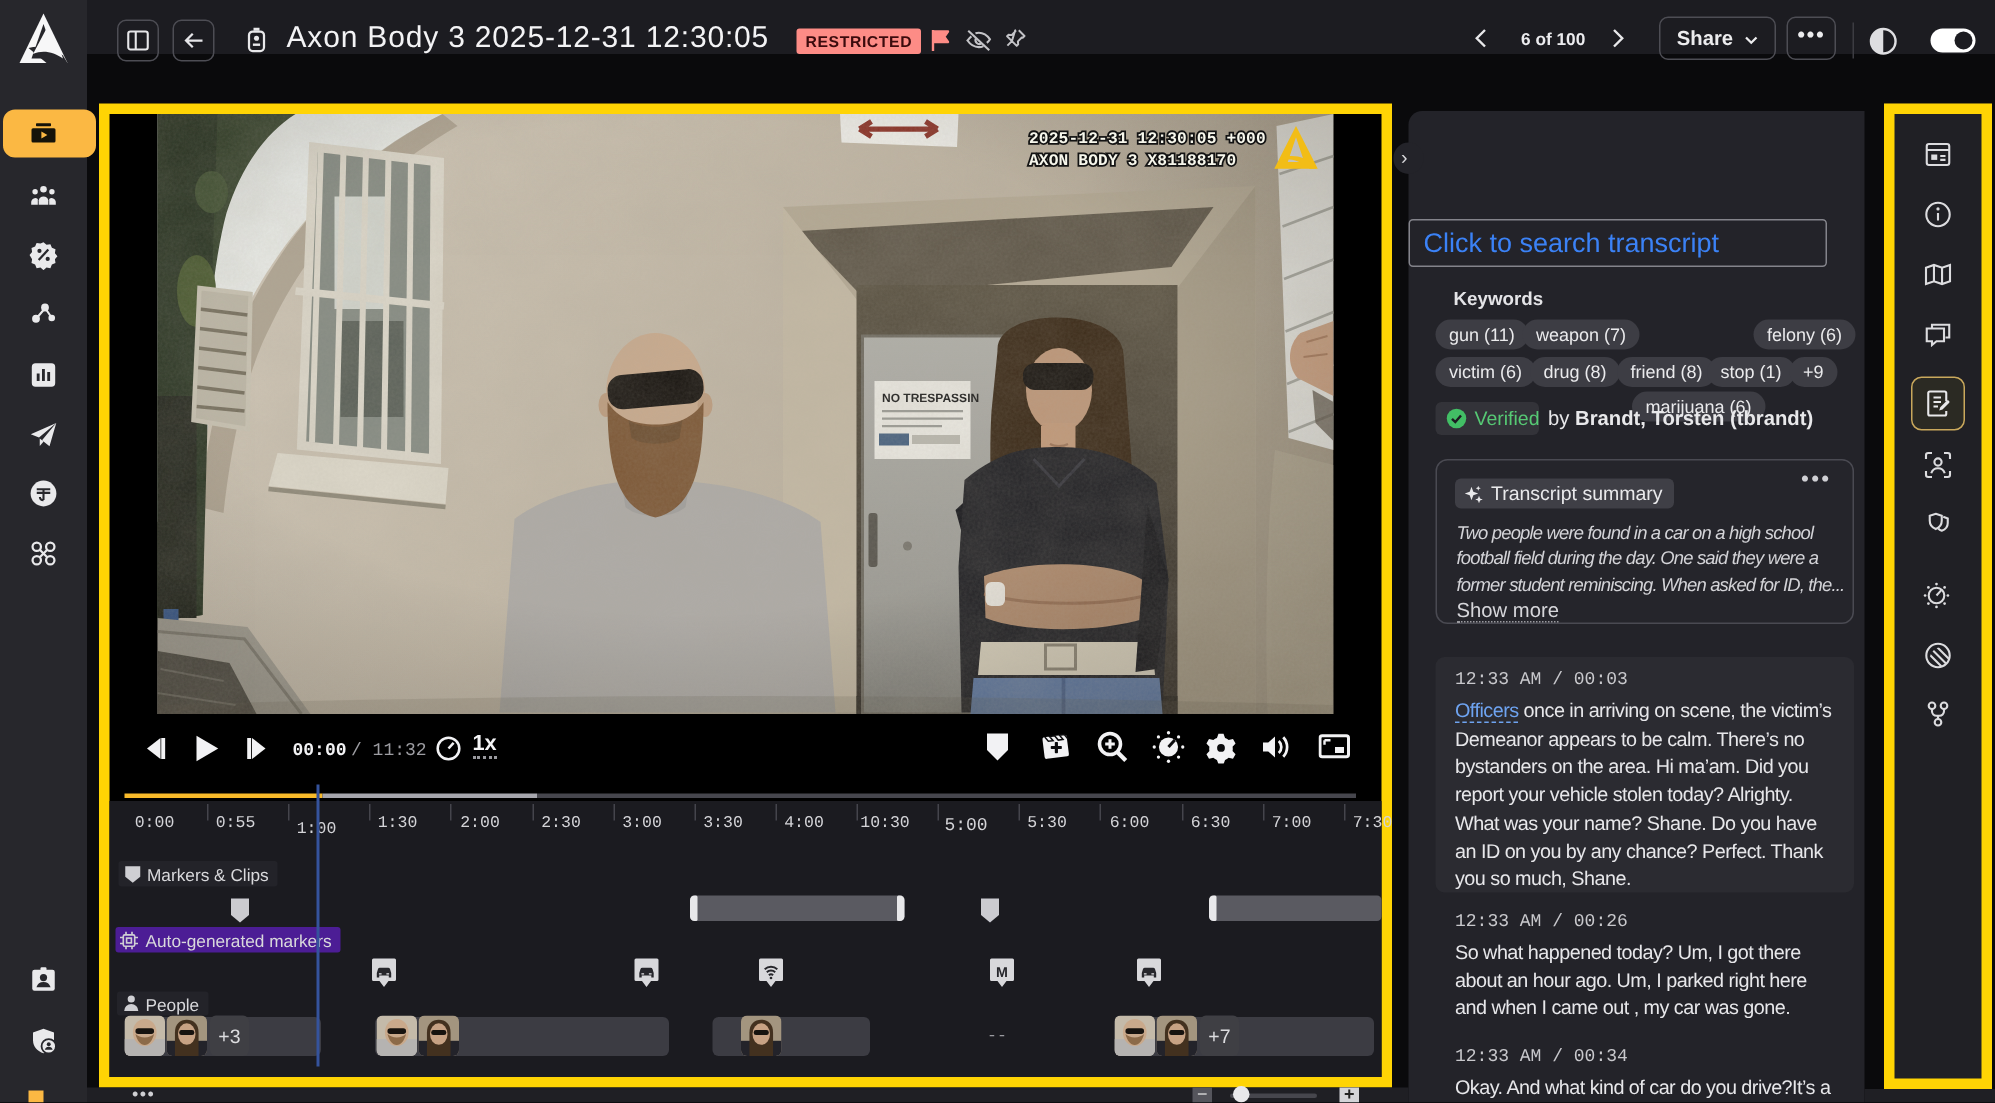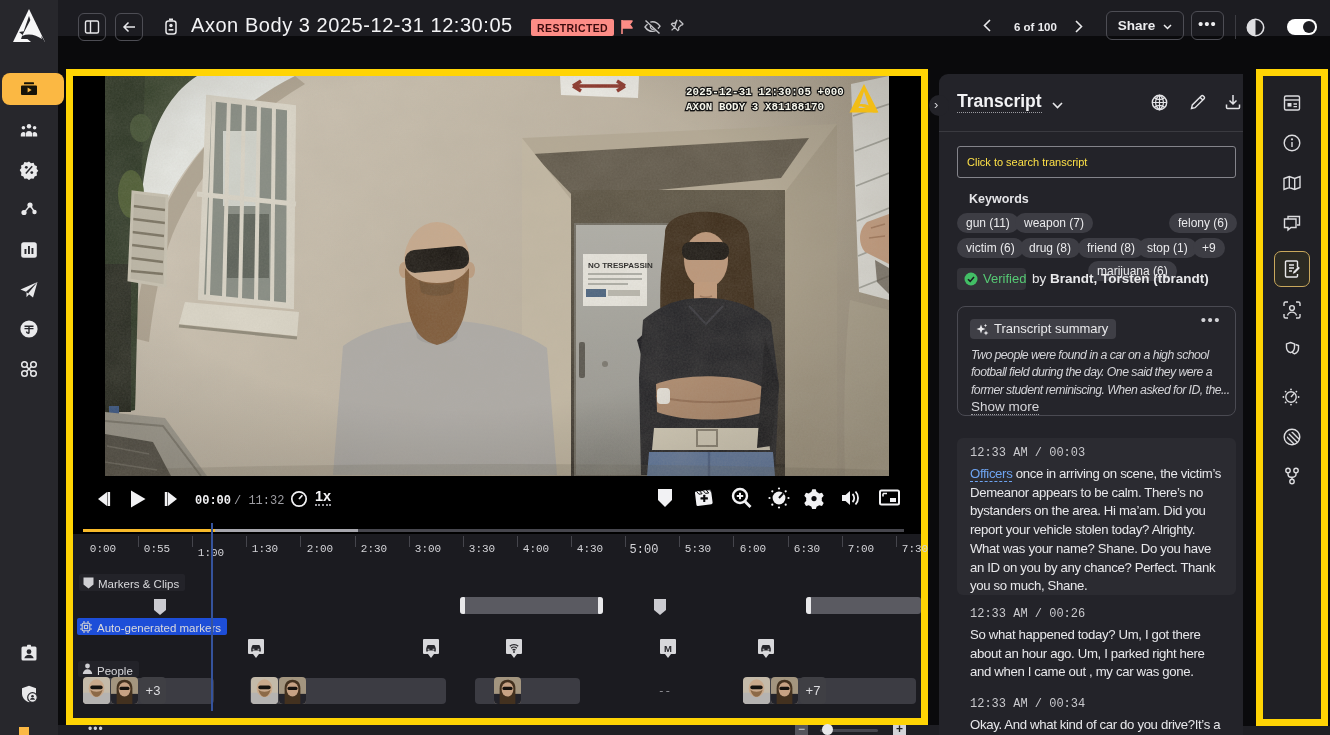--- a/index.html
+++ b/index.html
@@ -32,22 +32,22 @@
   .mono { font-family:"Liberation Mono", monospace; }
   
   #bottomstrip { left:58px; top:725px; width:881px; height:10px; background:#1f1f24; }
   
   #tpanel { left:939px; top:74px; width:304px; height:661px; background:#232329; border-radius:9px 0 0 0; }
   #ttab { position:absolute; left:-10px; top:21px; width:20px; height:21px; background:#232329; border-radius:10px;
           color:#d8d8db; font-size:13px; text-align:left; line-height:19px; padding-left:5px;}
   #thead { position:absolute; left:0; top:0; width:304px; height:58px; border-bottom:1px solid #3a3a40; }
   #ttitle { left:18px; top:17px; font-size:17.5px; font-weight:bold; color:#f2f2f4;
             border-bottom:1px dotted #9a9a9f; padding-bottom:0px;}
-  #searchbox { left:18px; top:72px; width:279px; height:32px; border:1px solid #84848b; border-radius:3px;
-      color:#fde047; font-size:11px; line-height:30px; padding-left:9px; }
+  #searchbox { left:0; top:72px; width:279px; height:32px; border:1px solid #84848b; border-radius:3px;
+      color:#3b82f6; font-size:18px; line-height:30px; padding-left:9px; }
   .kwlabel { left:18px; top:118px; font-size:12.5px; font-weight:bold; color:#e4e4e7;padding-left:12px; }
   .chip { position:absolute; height:20px; background:#3d3d44; border-radius:10px; color:#eaeaec;
           font-size:12px; line-height:20px; padding:0 9px; }
   #verified { left:18px; top:194px; width:69px; height:22px; background:#333339; border-radius:4px; }
   #vby { left:93px; top:197px; font-size:13.5px; color:#e8e8ea; }
   #sumcard { left:18px; top:232px; width:279px; height:110px; background:#25252b; border:1px solid #4a4a52; border-radius:8px; }
   #sumchip { position:absolute; left:12px; top:12px; height:20px; background:#3f3f46; border-radius:4px;
       color:#e9e9eb; font-size:13px; line-height:20px; padding:0 8px 0 24px; }
   .entry-ts { font-family:"Liberation Mono", monospace; font-size:12px; color:#c8c8cc; }
   .entry-tx { font-size:13.2px; line-height:18.7px; color:#e7e7ea; letter-spacing:-0.35px; }
@@ -397,21 +397,21 @@
     <div id="timeline" class="abs">
       <div class="abs mono" style="left:13px; top:9px; width:34px; text-align:center; font-size:11px; color:#d4d4d8;">0:00</div>
       <div class="abs mono" style="left:67px; top:9px; width:34px; text-align:center; font-size:11px; color:#d4d4d8;">0:55</div>
       <div class="abs mono" style="left:121px; top:13px; width:34px; text-align:center; font-size:11px; color:#d4d4d8;">1:00</div>
       <div class="abs mono" style="left:175px; top:9px; width:34px; text-align:center; font-size:11px; color:#d4d4d8;">1:30</div>
       <div class="abs mono" style="left:230px; top:9px; width:34px; text-align:center; font-size:11px; color:#d4d4d8;">2:00</div>
       <div class="abs mono" style="left:284px; top:9px; width:34px; text-align:center; font-size:11px; color:#d4d4d8;">2:30</div>
       <div class="abs mono" style="left:338px; top:9px; width:34px; text-align:center; font-size:11px; color:#d4d4d8;">3:00</div>
       <div class="abs mono" style="left:392px; top:9px; width:34px; text-align:center; font-size:11px; color:#d4d4d8;">3:30</div>
       <div class="abs mono" style="left:446px; top:9px; width:34px; text-align:center; font-size:11px; color:#d4d4d8;">4:00</div>
-      <div class="abs mono" style="left:500px; top:9px; width:34px; text-align:center; font-size:11px; color:#d4d4d8;">4:30</div>
+      <div class="abs mono" style="left:500px; top:9px; width:34px; text-align:center; font-size:11px; color:#d4d4d8;">10:30</div>
       <div class="abs mono" style="left:554px; top:9px; width:34px; text-align:center; font-size:12px; color:#d4d4d8;">5:00</div>
       <div class="abs mono" style="left:608px; top:9px; width:34px; text-align:center; font-size:11px; color:#d4d4d8;">5:30</div>
       <div class="abs mono" style="left:663px; top:9px; width:34px; text-align:center; font-size:11px; color:#d4d4d8;">6:00</div>
       <div class="abs mono" style="left:717px; top:9px; width:34px; text-align:center; font-size:11px; color:#d4d4d8;">6:30</div>
       <div class="abs mono" style="left:771px; top:9px; width:34px; text-align:center; font-size:11px; color:#d4d4d8;">7:00</div>
       <div class="abs mono" style="left:825px; top:9px; width:34px; text-align:center; font-size:11px; color:#d4d4d8;">7:30</div>
       <div class="abs" style="left:65px; top:2px; width:1px; height:11px; background:#45454c;"></div>
       <div class="abs" style="left:119px; top:2px; width:1px; height:11px; background:#45454c;"></div>
       <div class="abs" style="left:173px; top:2px; width:1px; height:11px; background:#45454c;"></div>
       <div class="abs" style="left:227px; top:2px; width:1px; height:11px; background:#45454c;"></div>
@@ -435,21 +435,21 @@
           <path d="M1 1h12v11l-6 5-6-5z" fill="#cbcbd0"></path>
         </svg>
       <svg class="abs" style="left:580px; top:64px;" width="14" height="18" viewBox="0 0 14 18">
           <path d="M1 1h12v11l-6 5-6-5z" fill="#cbcbd0"></path>
         </svg>
       <div class="abs" style="left:387px; top:63px; width:143px; height:17px; background:#5a5a61; border-radius:3px;"></div>
       <div class="abs" style="left:387px; top:63px; width:5px; height:17px; background:#e8e8ea; border-radius:3px 1px 1px 3px;"></div>
       <div class="abs" style="left:525px; top:63px; width:5px; height:17px; background:#e8e8ea; border-radius:1px 3px 3px 1px;"></div>
       <div class="abs" style="left:733px; top:63px; width:115px; height:17px; background:#5a5a61; border-radius:3px;"></div>
       <div class="abs" style="left:733px; top:63px; width:5px; height:17px; background:#e8e8ea; border-radius:3px 1px 1px 3px;"></div>
-      <div class="abs" style="left:4px; top:84px; height:17px; background:#1d4ed8; padding:0 6px 0 4px; border-radius:2px;">
+      <div class="abs" style="left:4px; top:84px; height:17px; background:#4c1d95; padding:0 6px 0 4px; border-radius:2px;">
   <svg style="position:absolute; left:3px; top:3px;" width="12" height="12" viewBox="0 0 12 12" fill="none" stroke="#cfcfd3" stroke-width="1.1">
             <rect x="2.2" y="2.2" width="7.6" height="7.6" rx="1"></rect>
             <rect x="4.4" y="4.4" width="3.2" height="3.2"></rect>
             <path d="M4 0v2M8 0v2M4 10v2M8 10v2M0 4h2M0 8h2M10 4h2M10 8h2"></path>
           </svg>
   <span style="margin-left:16px; font-size:11.5px; color:#d9d9dc; line-height:17px; display:inline-block;">Auto-generated markers</span></div>
       <svg class="abs" style="left:174px; top:104px;" width="18" height="21" viewBox="0 0 18 21">
           <path d="M2 1h14a1 1 0 0 1 1 1v13a1 1 0 0 1-1 1h-4l-3 4-3-4H2a1 1 0 0 1-1-1V2a1 1 0 0 1 1-1z" fill="#d8d8db"></path>
           <path d="M4.2 10.6 5 8a1.3 1.3 0 0 1 1.2-.9h5.6A1.3 1.3 0 0 1 13 8l.8 2.6v3h-1.6v-1.2H5.8V13.6H4.2z" fill="#26262b"></path>
           <rect x="5.6" y="10.8" width="1.8" height="0.9" fill="#d8d8db"></rect>
@@ -543,39 +543,20 @@
   </div>
   <div id="bottomstrip" class="abs">
     <div class="abs" style="left:30px; top:-3px; color:#cfcfd3; font-size:12px; letter-spacing:1px;">•••</div>
     <div class="abs" style="left:737px; top:0px; width:13px; height:10px; background:#55555c; color:#ddd; font-size:12px; text-align:center; line-height:8px;">−</div>
     <div class="abs" style="left:762px; top:4px; width:58px; height:3px; background:#46464d; border-radius:2px;"></div>
     <div class="abs" style="left:764px; top:-1px; width:11px; height:11px; background:#e8e8ea; border-radius:50%;"></div>
     <div class="abs" style="left:835px; top:0px; width:13px; height:10px; background:#d4d4d8; color:#222; font-size:12px; text-align:center; line-height:9px; font-weight:bold;">+</div>
   </div>
   <div id="tpanel" class="abs">
     <div id="ttab">›</div>
-    <div id="thead">
-      <span class="abs" id="ttitle">Transcript</span>
-      <svg class="abs" style="left:113px; top:28px;" width="11" height="7" viewBox="0 0 11 7">
-          <path d="M1 1l4.5 4.5L10 1" fill="none" stroke="#e8e8ea" stroke-width="1.6"></path>
-        </svg>
-      <svg class="abs" style="left:212px; top:20px;" width="17" height="17" viewBox="0 0 17 17">
-          <circle cx="8.5" cy="8.5" r="7.2" fill="none" stroke="#e4e4e7" stroke-width="1.4"></circle>
-          <path d="M8.5 1.3v14.4M1.3 8.5h14.4M3.4 3.8c3 2.2 7.2 2.2 10.2 0M3.4 13.2c3-2.2 7.2-2.2 10.2 0" fill="none" stroke="#e4e4e7" stroke-width="1.2"></path>
-          <path d="M8.5 1.3c-2.6 1.8-3.9 4.3-3.9 7.2s1.3 5.4 3.9 7.2c2.6-1.8 3.9-4.3 3.9-7.2s-1.3-5.4-3.9-7.2z" fill="none" stroke="#e4e4e7" stroke-width="1.2"></path>
-        </svg>
-      <svg class="abs" style="left:251px; top:20px;" width="16" height="16" viewBox="0 0 16 16">
-          <path d="M1.5 14.5l.8-3.6 9-9a1.4 1.4 0 0 1 2 0l.8.8a1.4 1.4 0 0 1 0 2l-9 9z" fill="none" stroke="#e4e4e7" stroke-width="1.4"></path>
-          <path d="M10 3.2l2.8 2.8" stroke="#e4e4e7" stroke-width="1.4"></path>
-        </svg>
-      <svg class="abs" style="left:286px; top:20px;" width="16" height="16" viewBox="0 0 16 16">
-          <path d="M8 1v9M4.5 6.5 8 10l3.5-3.5" fill="none" stroke="#e4e4e7" stroke-width="1.5"></path>
-          <path d="M1.5 10.5v3a1 1 0 0 0 1 1h11a1 1 0 0 0 1-1v-3" fill="none" stroke="#e4e4e7" stroke-width="1.5"></path>
-        </svg>
-    </div>
     <div class="abs" id="searchbox">Click to search transcript</div>
     <div class="abs kwlabel">Keywords</div>
     <div class="chip" style="left:18px; top:139px;">gun (11)</div>
     <div class="chip" style="left:76px; top:139px;">weapon (7)</div>
     <div class="chip" style="left:149px; top:139px;margin-top:48px;">marijuana (6)</div>
     <div class="chip" style="left:230px; top:139px;">felony (6)</div>
     <div class="chip" style="left:18px; top:164px;">victim (6)</div>
     <div class="chip" style="left:81px; top:164px;">drug (8)</div>
     <div class="chip" style="left:139px; top:164px;">friend (8)</div>
     <div class="chip" style="left:199px; top:164px;">stop (1)</div>

